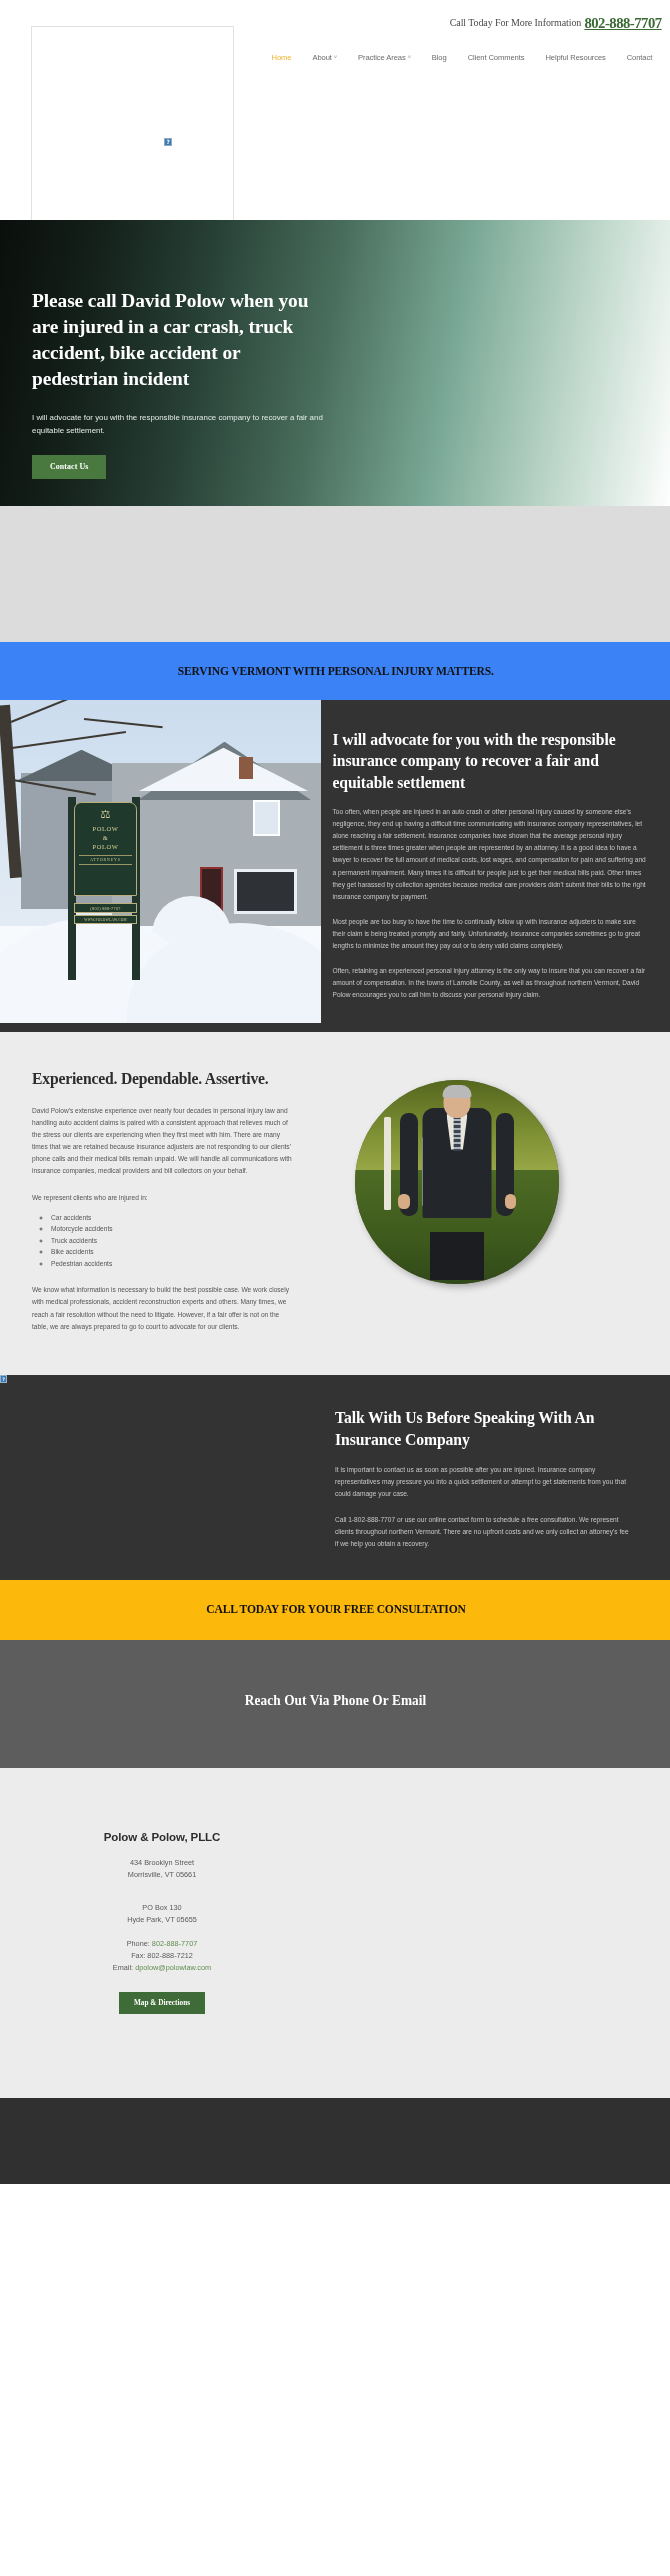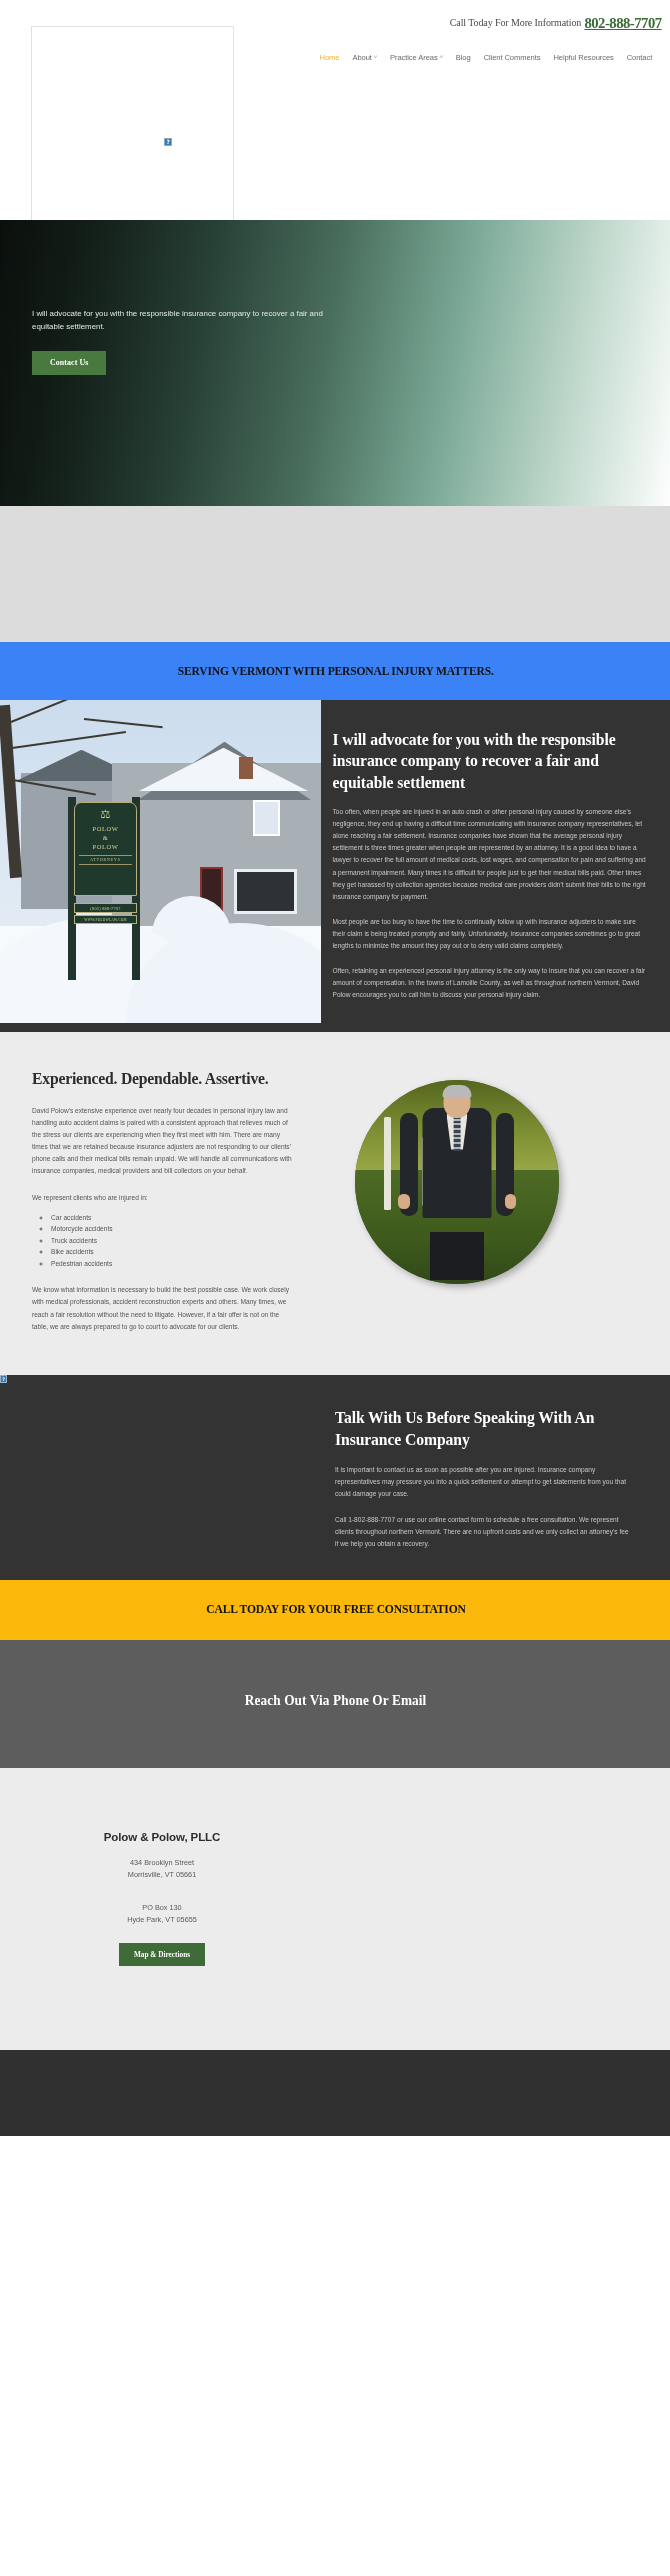--- a/index.html
+++ b/index.html
@@ -62,21 +62,21 @@
     vertical-align: -1.6px;
     margin-left: 3.1px;
     letter-spacing: -0.5px;
   }
   .main-nav {
     position: absolute;
     right: 9.4px;
     top: 38px;
     display: flex;
     align-items: flex-start;
-    gap: 13px;
+    gap: 21px;
     white-space: nowrap;
   }
   .nav-item {
     font-size: 7.6px;
     color: #6b6b6b;
     letter-spacing: -0.1px;
     text-decoration: none;
     display: inline-flex;
     align-items: center;
     gap: 2.6px;
@@ -468,20 +468,21 @@
       </a>
       <a class="nav-item" href="#">
         <span>Contact</span>
       </a>
     </nav>
   </div>
 </header>
 
 <section class="hero">
   <div class="hero-inner">
+    <h1 class="hero-title">Please call David Polow when you are injured in a car crash, truck accident, bike accident or pedestrian incident</h1>
     <p class="hero-sub">I will advocate for you with the responsible insurance company to recover a fair and equitable settlement.</p>
     <a class="btn" href="#">Contact Us</a>
   </div>
 </section>
 
 <div class="spacer-gray"></div>
 
 <section class="banner-yellow">
   <div class="banner-text">SERVING VERMONT WITH PERSONAL INJURY MATTERS.</div>
 </section>
@@ -587,17 +588,24 @@
   <div class="footer-inner">
     <div class="firm-name">Polow &amp; Polow, PLLC</div>
     <div class="addr-block">
       <div>434 Brooklyn Street</div>
       <div>Morrisville, VT 05661</div>
     </div>
     <div class="addr-block second">
       <div>PO Box 130</div>
       <div>Hyde Park, VT 05655</div>
     </div>
+    <div class="contact-block">
+      <div><span>Phone: </span><a href="#">802-888-7707</a>
+      </div>
+      <div>Fax: 802-888-7212</div>
+      <div><span>Email: </span><a href="#">dpolow@polowlaw.com</a>
+      </div>
+    </div>
     <a class="map-btn" href="#">Map &amp; Directions</a>
   </div>
 </footer>
 <div class="footer-bottom"></div>
 
 
 </body></html>

